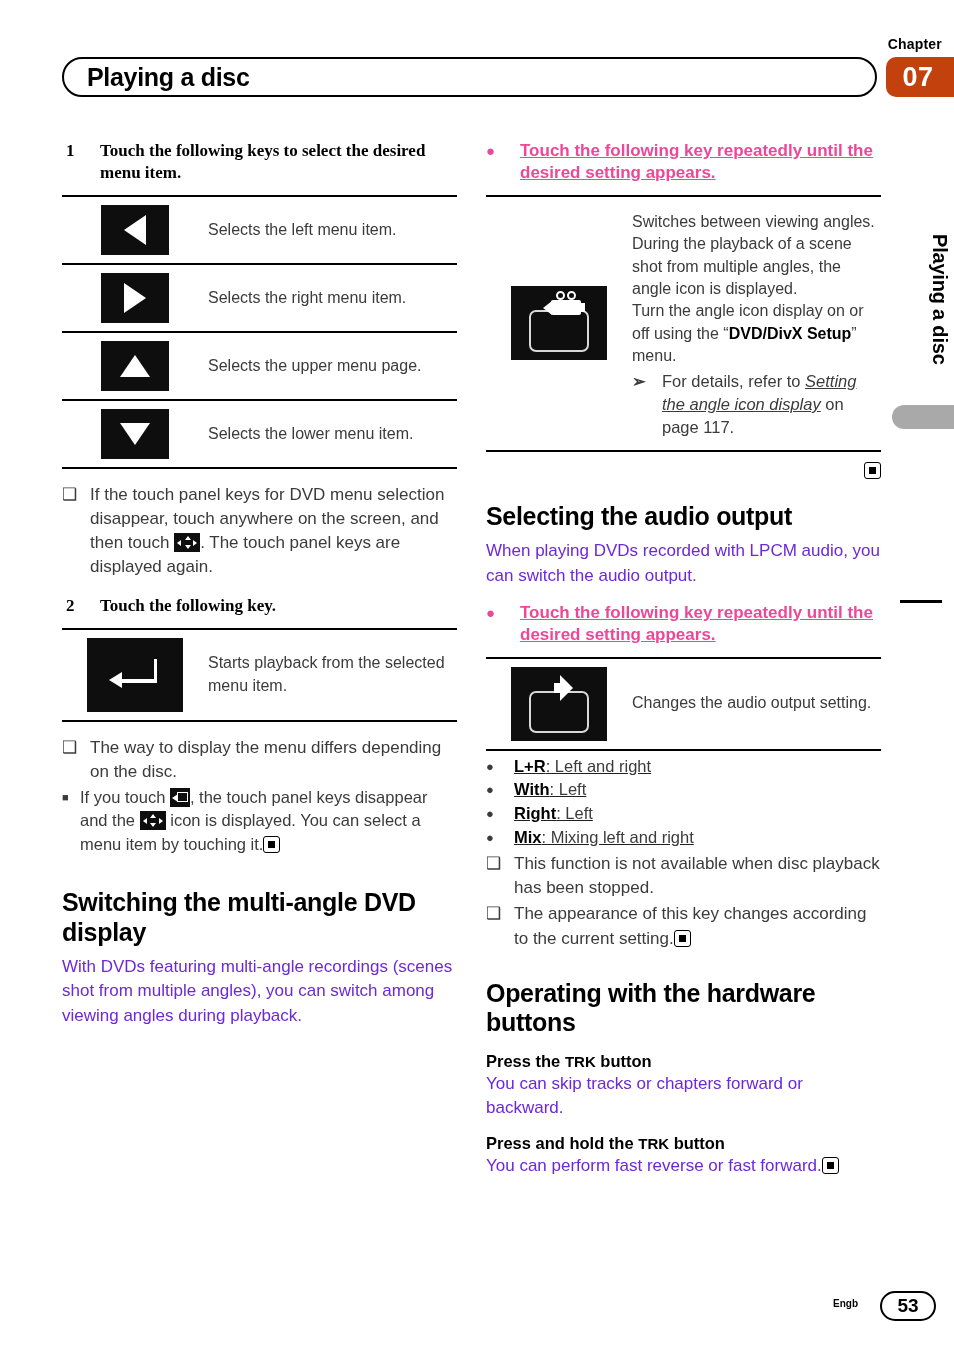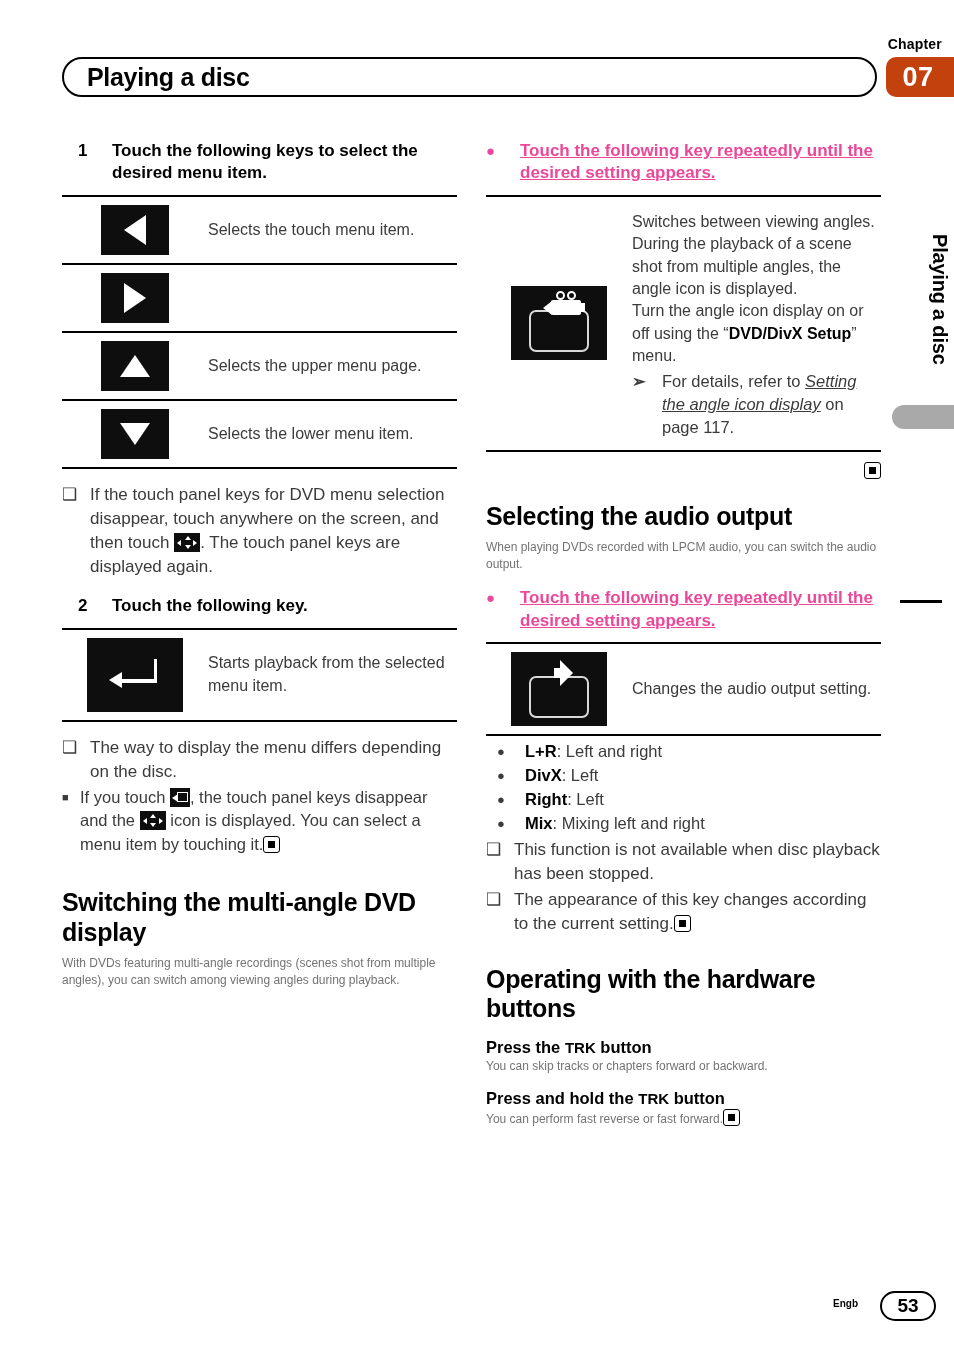--- a/index.html
+++ b/index.html
@@ -40,38 +40,38 @@
   }
 
   
   .col { position:absolute; top:140px; width:395px; }
   .col-left  { left:62px; }
   .col-right { left:486px; }
 
   
   .step {
     font-size:17px; font-weight:bold; line-height:1.32; color:#000;
-    margin:0 0 10px 16px;
-    padding-left:34px; text-indent:-34px;
+    margin:0 0 10px 4px;
+    padding-left:34px; text-indent:-34px;font-family:Liberation Serif, serif;
   }
   .step .num { display:inline-block; width:34px; text-indent:0; }
   .bullet-head {
     font-size:17px; font-weight:bold; line-height:1.32; color:#ec4899;
     margin:0 2px 10px 0;
     padding-left:34px; text-indent:-34px;text-decoration:underline;
   }
   .bullet-head .dot {
     display:inline-block; width:34px; text-indent:0; font-size:15px;
   }
   h2.section {
     font-size:25px; font-weight:bold; line-height:1.18; color:#000;
     margin:0 0 8px 0; letter-spacing:-.3px;
   }
   p.body {
-    font-size:12px; line-height:1.42; color:#737373;
+    font-size:17px; line-height:1.42; color:#6d28d9;
     margin:0 0 10px 0;
   }
   h3.sub {
     font-size:16.5px; font-weight:bold; color:#000;
     margin:14px 0 1px 0;
   }
   .smallcap { font-size:15px; }
 
   
   .note {
@@ -88,21 +88,21 @@
   }
   .note-full .mk { display:inline-block; width:18px; text-indent:0; font-size:11px; vertical-align:2px;}
   .arrow-note {
     font-size:16.5px; line-height:1.42; color:#3b3b3b;
     margin:2px 0; padding-left:30px; text-indent:-30px;
   }
   .arrow-note .mk { display:inline-block; width:30px; text-indent:0; font-weight:bold; }
   .ital { font-style:italic;text-decoration:underline; }
   .bld { font-weight:bold; color:#000; }
 
-  ul.opts { list-style:none; margin:4px 0 0 11px; padding:0; }
+  ul.opts { list-style:none; margin:4px 0 0 0; padding:0;text-decoration:underline; }
   ul.opts li {
     font-size:16.5px; line-height:1.45; color:#3b3b3b;
     padding-left:28px; text-indent:-28px; margin:0;
   }
   ul.opts li .mk { display:inline-block; width:28px; text-indent:0; font-size:13px; vertical-align:1px;}
 
   
   .keytable { border-top:2.5px solid #000; margin:0 0 0 0; }
   .keyrow { display:flex; align-items:stretch; border-bottom:2.5px solid #000; }
   .keycell {
@@ -248,28 +248,29 @@
     <span class="num">1</span><span>Touch the following keys to select the desired menu item.</span>
   </p>
 
   <div class="keytable">
     <div class="keyrow">
       <div class="keycell">
         <div class="keybox">
             <span class="tri tri-l"></span>
           </div>
       </div>
-      <div class="keydesc">Selects the touch menu item.</div>
+      <div class="keydesc">Selects the left menu item.</div>
     </div>
     <div class="keyrow">
       <div class="keycell">
         <div class="keybox">
             <span class="tri tri-r"></span>
           </div>
       </div>
+      <div class="keydesc">Selects the right menu item.</div>
     </div>
     <div class="keyrow">
       <div class="keycell">
         <div class="keybox">
             <span class="tri tri-u"></span>
           </div>
       </div>
       <div class="keydesc">Selects the upper menu page.</div>
     </div>
     <div class="keyrow">
@@ -376,21 +377,21 @@
             <span class="spk-cone"></span>
           </span>
         </div>
       </div>
       <div class="keydesc">Changes the audio output setting.</div>
     </div>
   </div>
 
   <ul class="opts">
     <li><span class="mk">●</span><span class="bld">L+R</span><span>: Left and right</span></li>
-    <li><span class="mk">●</span><span class="bld">DivX</span><span>: Left</span></li>
+    <li><span class="mk">●</span><span class="bld">With</span><span>: Left</span></li>
     <li><span class="mk">●</span><span class="bld">Right</span><span>: Left</span></li>
     <li><span class="mk">●</span><span class="bld">Mix</span><span>: Mixing left and right</span></li>
   </ul>
 
   <p class="note">
     <span class="mk">❑</span><span>This function is not available when disc playback has been stopped.</span>
   </p>
   <p class="note">
     <span class="mk">❑</span><span>The appearance of this key changes according to the current setting.</span><span class="endmark"></span>
   </p>

